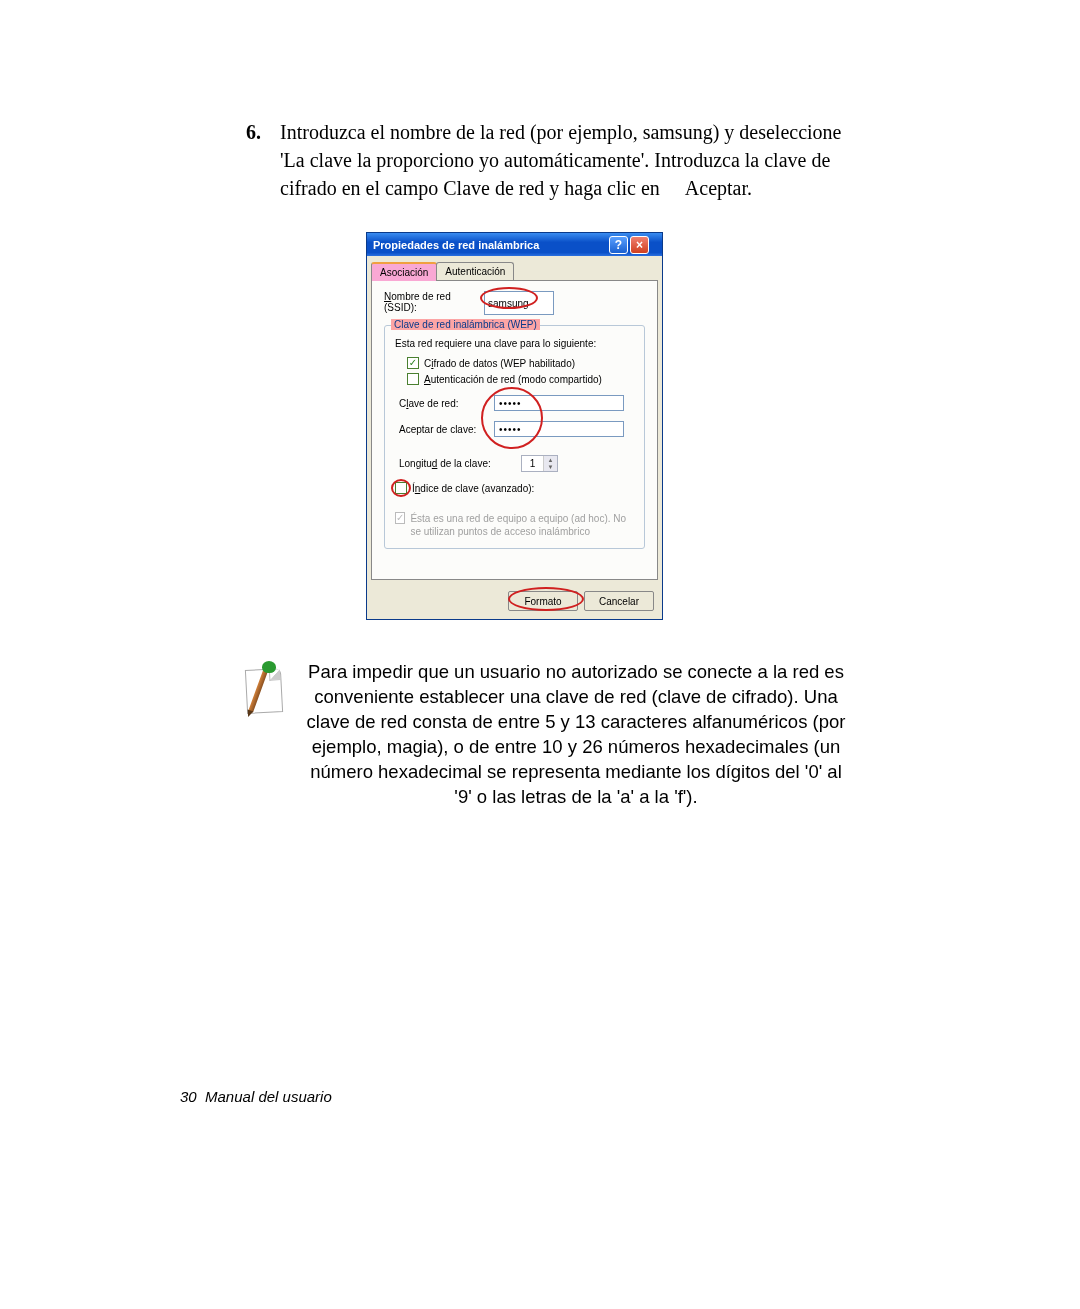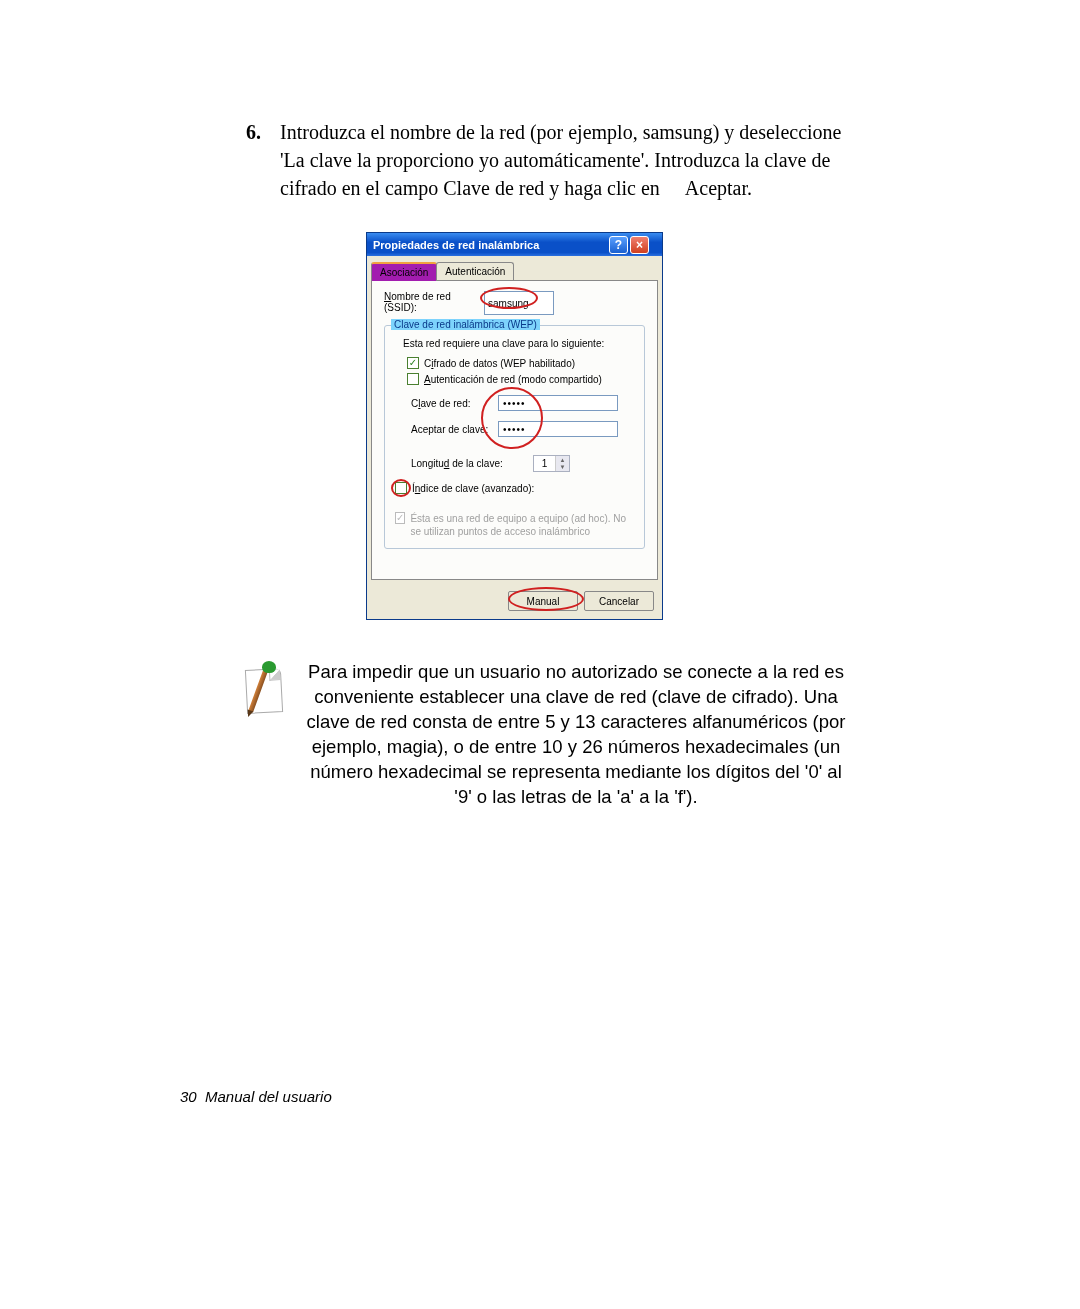--- a/index.html
+++ b/index.html
@@ -74,21 +74,21 @@
   .tab {
     font-size: 10px;
     padding: 3px 8px;
     border: 1px solid #888;
     border-bottom: none;
     background: #ece9d8;
     border-radius: 3px 3px 0 0;
     margin-right: -1px;
   }
   .tab.active {
-    background: #a21caf;
+    background: #f9a8d4;
     border-top: 2px solid #f0a040;
     position: relative;
     z-index: 2;
   }
   .tab-body {
     margin: 0 4px 4px 4px;
     border: 1px solid #888;
     background: #fcfcfa;
     padding: 10px 12px 12px 12px;
     position: relative;
@@ -120,44 +120,44 @@
   .fieldset {
     border: 1px solid #b8c8d8;
     border-radius: 3px;
     padding: 8px 10px 10px 10px;
     margin-top: 4px;
     position: relative;
   }
   .fieldset-legend {
     position: absolute;
     top: -7px; left: 6px;
-    background: #7dd3fc;
+    background: #fca5a5;
     padding: 0 3px;
     font-size: 10px;
     color: #0a3a8a;
   }
-  .fs-text { font-size: 10px; margin: 4px 0 8px 8px; }
+  .fs-text { font-size: 10px; margin: 4px 0 8px 0; }
   .cb-row {
     display: flex; align-items: center;
     font-size: 10px;
     margin: 4px 0 4px 12px;
     gap: 5px;
   }
   .cb {
     width: 12px; height: 12px;
     border: 1px solid #4a8030;
     background: #fff;
     display: flex; align-items: center; justify-content: center;
     font-size: 10px; color: #2a8020; line-height: 1;
   }
   .cb-row .u { text-decoration: underline; }
   .wep-row {
     display: flex; align-items: center;
     font-size: 10px;
-    margin: 10px 16px;
+    margin: 10px 4px;
     position: relative;
   }
   .wep-label { width: 95px; }
   .wep-label .u { text-decoration: underline; }
   .dots-input {
     border: 1px solid #7a9ac0; background:#fff;
     height: 16px; width: 130px;
     padding: 0 4px;
     font-size: 10px; letter-spacing: 1px;
     display:flex; align-items:center;
@@ -339,21 +339,21 @@
             <div class="ssid-ellipse" style="left:-4px; top:-3px; width:20px; height:18px;"></div>
           </div>
 
           <div class="adhoc">
             <div class="cb">✓</div>
             <span>Ésta es una red de equipo a equipo (ad hoc). No se utilizan puntos de acceso inalámbrico</span>
           </div>
         </div>
       </div>
       <div class="dlg-btns">
-        <div class="dlg-btn">Manual</div>
+        <div class="dlg-btn">Formato</div>
         <div class="dlg-btn">Cancelar</div>
         <div class="ssid-ellipse" style="right:78px; top:2px; width:76px; height:24px;"></div>
       </div>
     </div>
   </div>
 
   <div class="note-row">
     <div class="note-icon">
       <div class="paper"></div>
       <div class="pencil"></div>

